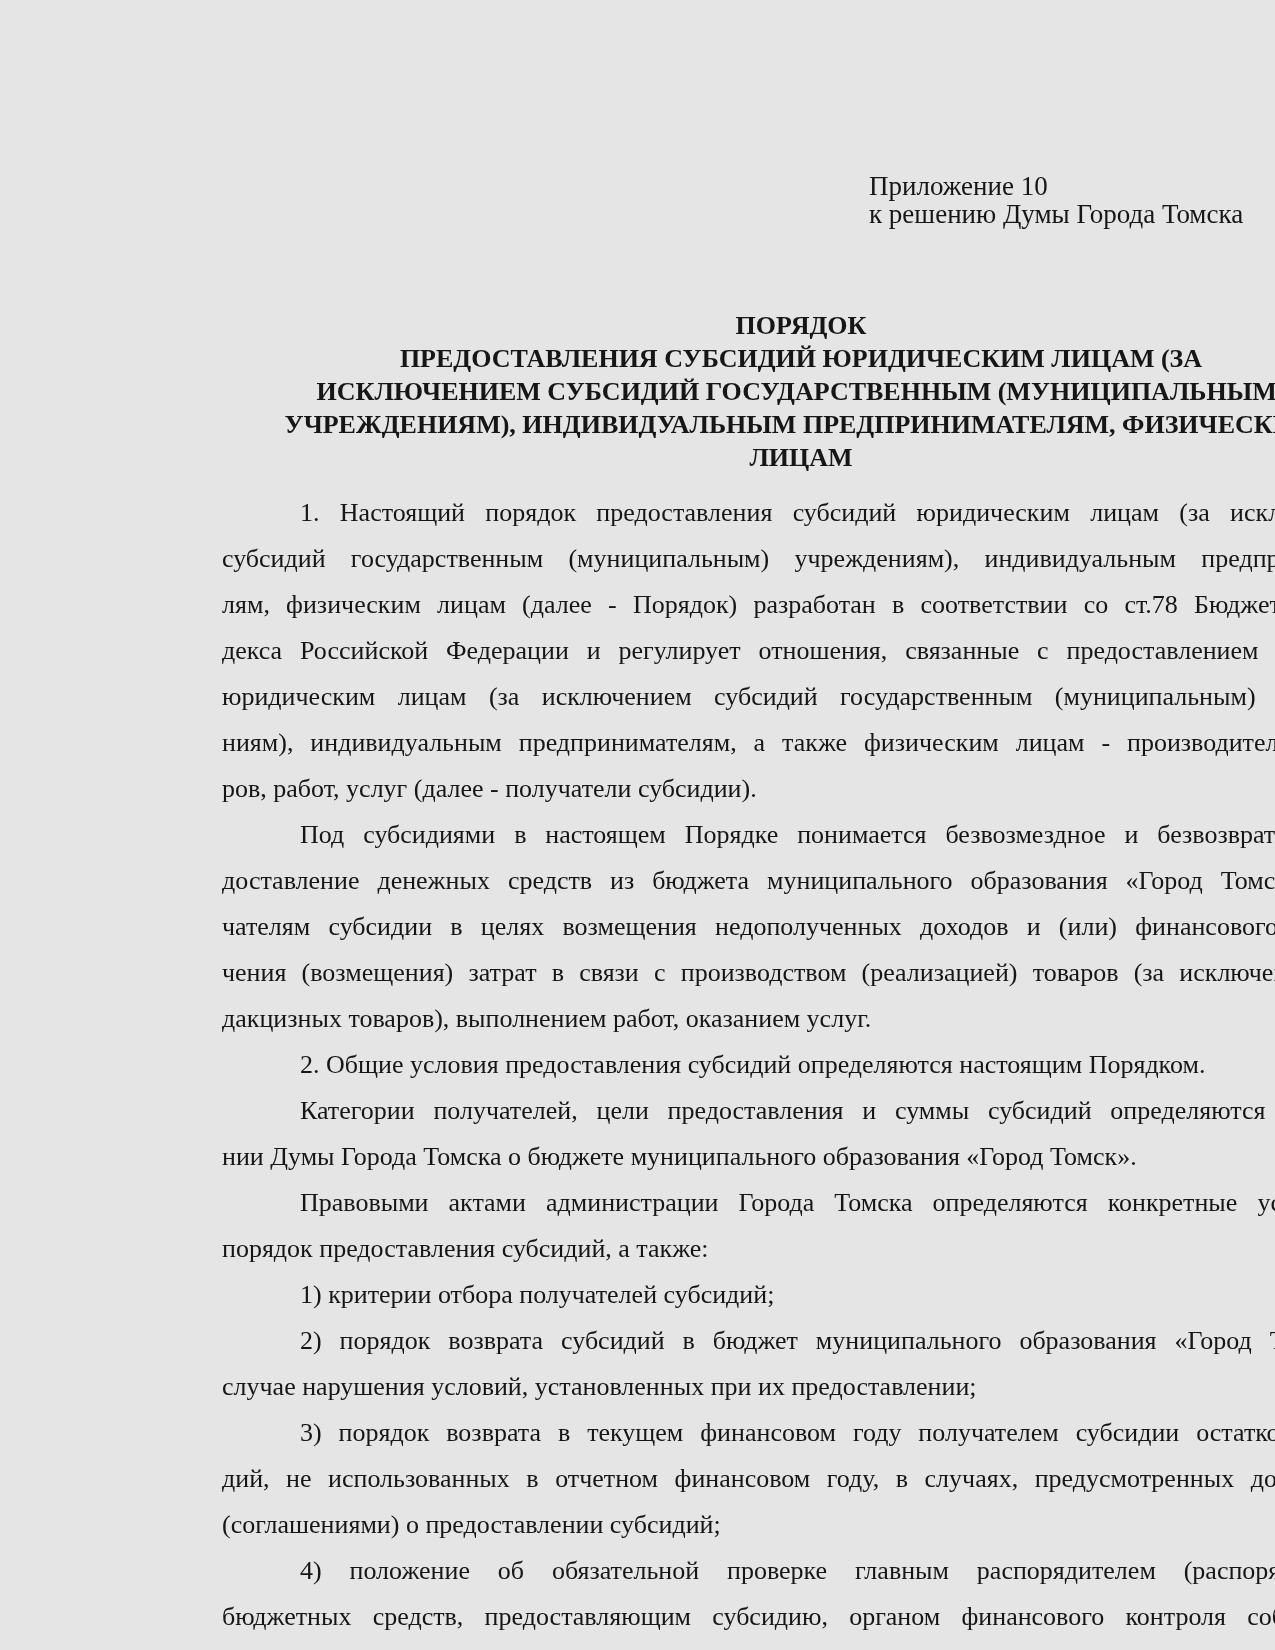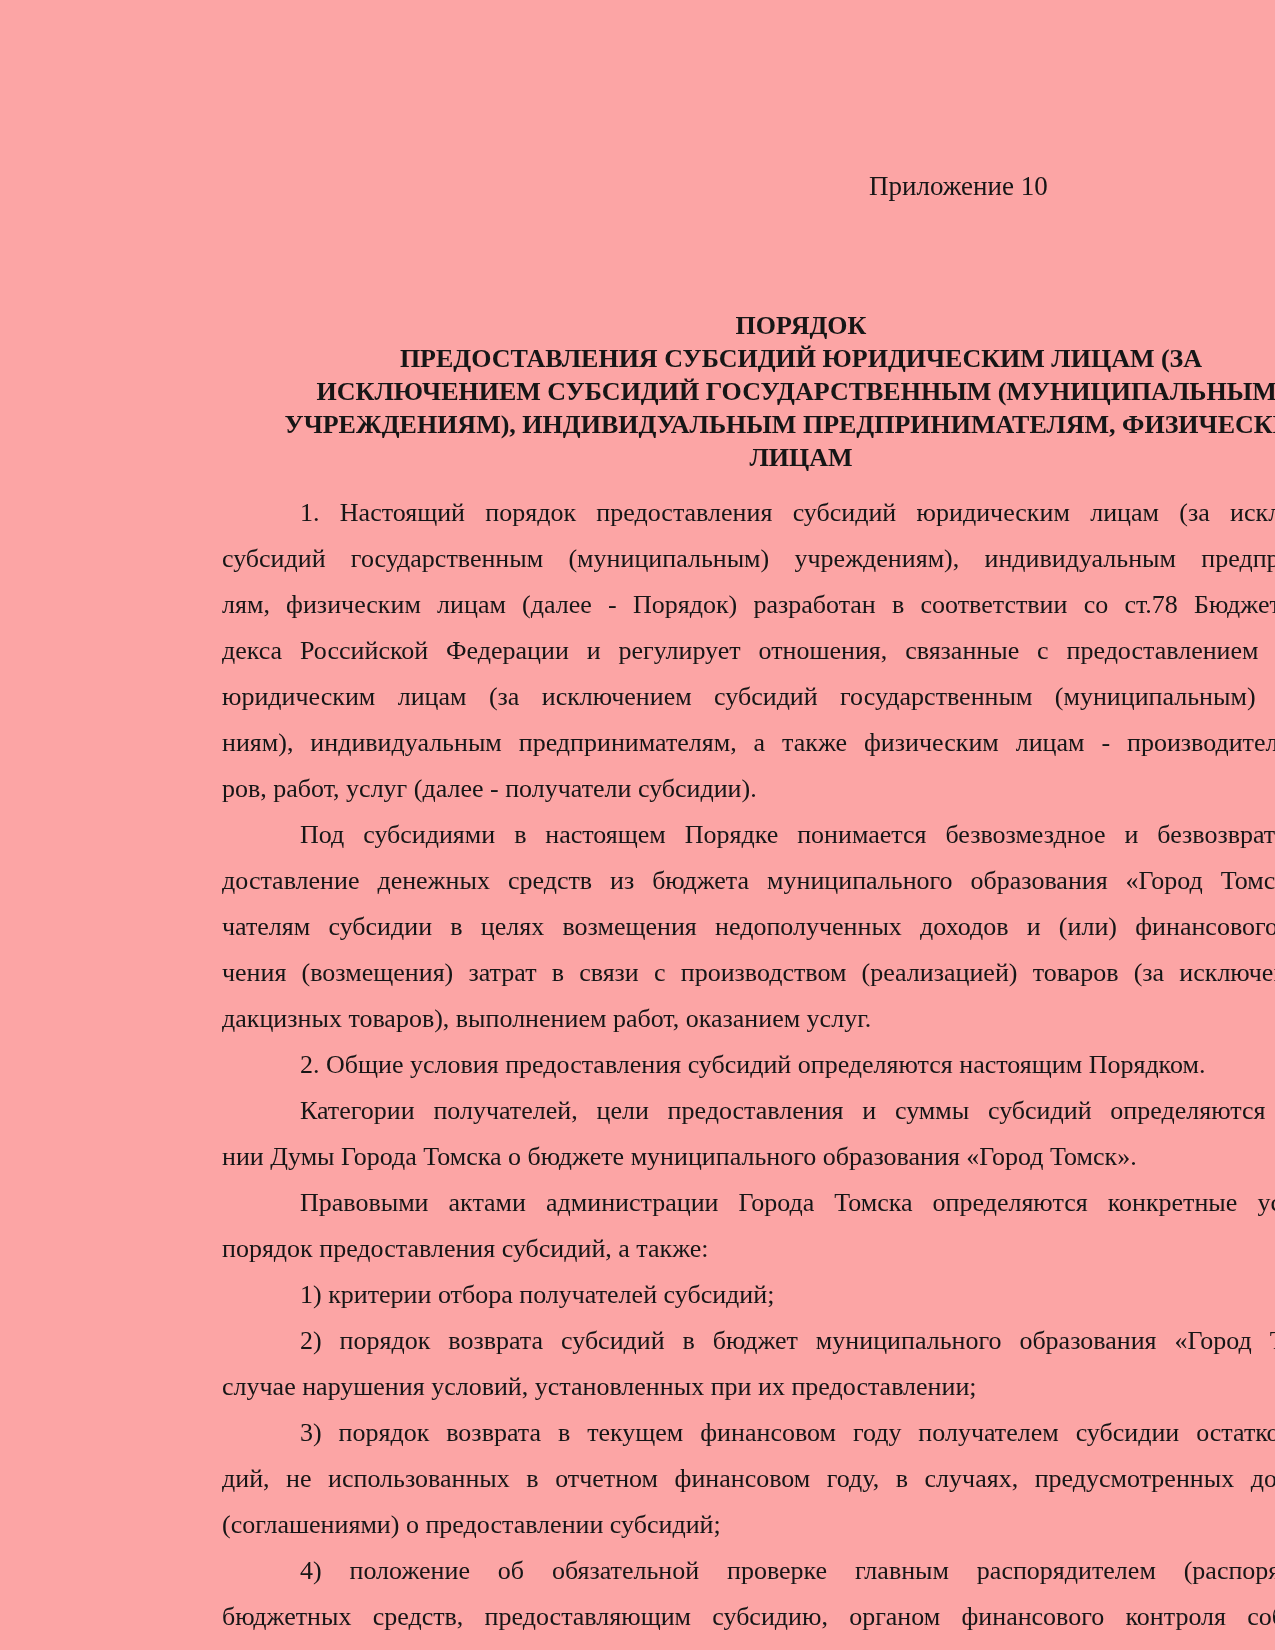--- a/index.html
+++ b/index.html
@@ -1,20 +1,20 @@
 <!DOCTYPE html>
 <html><head>
 <meta charset="utf-8">
 <style>
   html, body { margin: 0; padding: 0; background: #ffffff; }
   #page {
     position: relative;
     width: 1275px;
     height: 1650px;
-    background: #fca5a5;
+    background: #e5e5e5;
     overflow: hidden;
     font-family: "Liberation Serif", "DejaVu Serif", serif;
     color: #161616;
   }
   
   #appendix {
     position: absolute;
     left: 869px;
     top: 172px;
     font-size: 27px;
@@ -53,20 +53,21 @@
   #bodytext .left { text-align: left; }
   #bodytext .ind { text-indent: 78px; }
 </style>
 </head>
 <body>
 
 <div id="page">
 
   <div id="appendix">
     <div class="aline">Приложение 10</div>
+    <div class="aline">к решению Думы Города Томска</div>
   </div>
 
   <div id="title">
     <div class="tline">ПОРЯДОК</div>
     <div class="tline">ПРЕДОСТАВЛЕНИЯ СУБСИДИЙ ЮРИДИЧЕСКИМ ЛИЦАМ (ЗА</div>
     <div class="tline">ИСКЛЮЧЕНИЕМ СУБСИДИЙ ГОСУДАРСТВЕННЫМ (МУНИЦИПАЛЬНЫМ)</div>
     <div class="tline">УЧРЕЖДЕНИЯМ), ИНДИВИДУАЛЬНЫМ ПРЕДПРИНИМАТЕЛЯМ, ФИЗИЧЕСКИМ</div>
     <div class="tline">ЛИЦАМ</div>
   </div>
 

